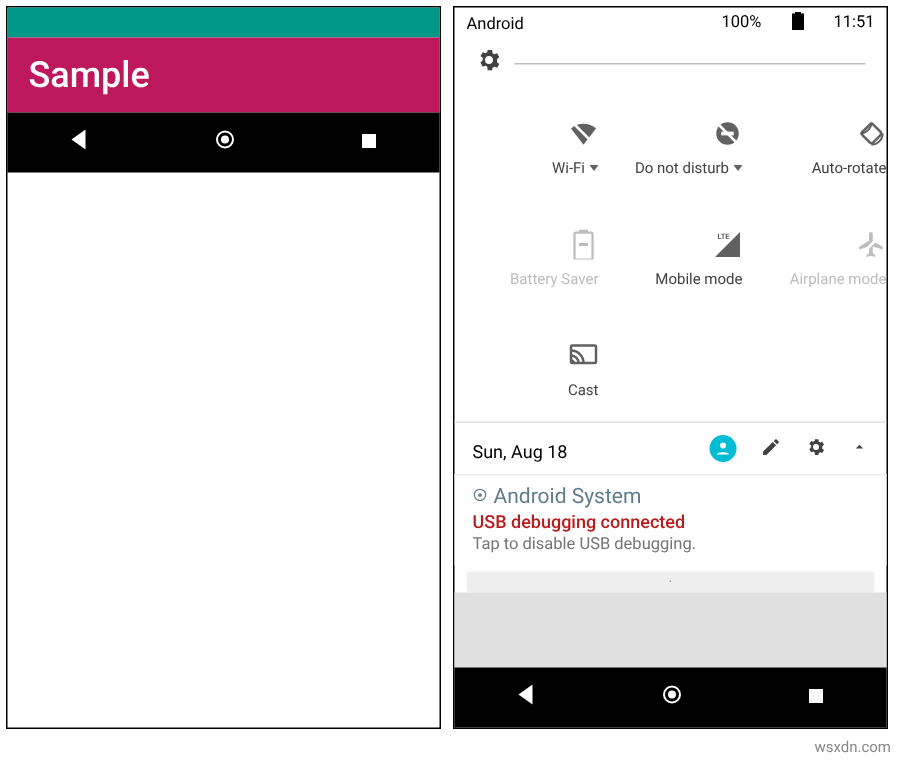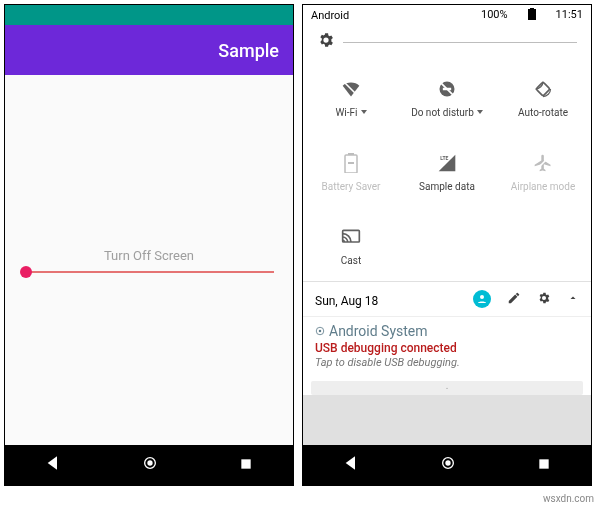--- a/index.html
+++ b/index.html
@@ -1,67 +1,61 @@
 <!DOCTYPE html>
 <html><head>
 <meta charset="utf-8">
 <style>
   * { margin: 0; padding: 0; box-sizing: border-box; font-family: Roboto, Arial, sans-serif; }
   body { background: #fff; width: 600px; height: 508px; position: relative; }
   .canvas { display: flex; gap: 8px; padding: 4px; }
   .phone { border: 1px solid #000; width: 290px; height: 482px; background: #fff; display: flex; flex-direction: column; }
   
-  .appbar { background: #6d28d9; color: #fff; height: 50px; display: flex; align-items: center; padding: 0 14px; font-size: 18px; font-weight: 500; justify-content: flex-end; }
+  .appbar { background: #be185d; color: #fff; height: 50px; display: flex; align-items: center; padding: 0 14px; font-size: 24px; font-weight: 500; }
   .statusbar-gap { height: 20px; background: #009688; }
   .left-body { flex: 1; background: #fafafa; display: flex; flex-direction: column; justify-content: center; align-items: center; }
   .tos-label { color: #9e9e9e; font-size: 13px; margin-bottom: 8px; }
   .slider { width: 250px; height: 2px; background: #e57373; position: relative; }
   .thumb { width: 12px; height: 12px; border-radius: 50%; background: #e91e63; position: absolute; left: -4px; top: -5px; }
   .navbar { height: 40px; background: #000; display: flex; justify-content: space-around; align-items: center; }
   .navbar svg { fill: #fff; }
   
   .r-status { height: 20px; display: flex; justify-content: space-between; align-items: center; padding: 0 8px; font-size: 11px; }
   .r-status-right { display: flex; align-items: flex-start; gap: 20px; }
   .r-bright { height: 34px; display: flex; align-items: center; padding: 0 14px; gap: 8px; }
   .bright-track { flex: 1; height: 1px; background: #bdbdbd; }
   .qs-grid { display: grid; grid-template-columns: repeat(3, 1fr); }
-  .tile { display: flex; flex-direction: column; align-items: center; justify-content: center; padding: 10px 0 6px; height: 74px; }
+  .tile { display: flex; flex-direction: column; align-items: flex-end; justify-content: center; padding: 10px 0 6px; height: 74px; }
   .tile .ic { width: 20px; height: 20px; display: flex; align-items: center; justify-content: center; }
   .tile-label { font-size: 10px; color: #424242; margin-top: 8px; display: flex; align-items: center; gap: 3px; }
   .tile.disabled .tile-label { color: #bdbdbd; }
   .tile.disabled .ic svg { fill: #bdbdbd; }
   .tile .ic svg { fill: #616161; }
   .footer-sep { border-top: 1px solid #e0e0e0; }
   .qs-footer { display: flex; align-items: flex-end; justify-content: space-between; padding: 8px 12px; font-size: 12px; }
   .qs-actions { display: flex; gap: 16px; align-items: center; }
   .avatar { width: 18px; height: 18px; border-radius: 50%; background: #00bcd4; display: flex; align-items: center; justify-content: center; }
   .notif { background: #fff; padding: 6px 12px 8px; border-top: 1px solid #eee; }
   .notif-app { font-size: 14px; color: #607d8b; display: flex; align-items: flex-start; gap: 4px; }
   .notif-title { font-size: 12px; font-weight: 500; margin-top: 2px; color: #b91c1c; }
-  .notif-body { font-size: 11px; color: #757575; margin-top: 1px; font-style: italic; }
+  .notif-body { font-size: 11px; color: #757575; margin-top: 1px; }
   .notif-shelf { background: #eeeeee; height: 14px; margin: 4px 8px 0; border-radius: 2px; text-align: center; font-size: 10px; color: #9e9e9e; line-height: 10px; }
   .scrim { flex: 1; background: #e0e0e0; }
   .watermark { position: absolute; right: 6px; bottom: 4px; font-size: 10px; color: #888; }
   .caret-down { width:0; height:0; border-left:3px solid transparent; border-right:3px solid transparent; border-top:4px solid #616161; }
 </style>
 </head>
 <body>
 
 <div class="canvas">
 
   <div class="phone">
     <div class="statusbar-gap"></div>
     <div class="appbar">
       <span>Sample</span>
-    </div>
-    <div class="left-body">
-      <div class="tos-label">Turn Off Screen</div>
-      <div class="slider">
-        <div class="thumb"></div>
-      </div>
     </div>
     <div class="navbar">
       <span><svg width="16" height="16" viewBox="0 0 24 24">
             <path d="M20 12L6 22V2z" transform="scale(-1,1) translate(-24,0)"></path>
           </svg></span>
       <span><svg width="16" height="16" viewBox="0 0 24 24">
             <circle cx="12" cy="12" r="8" fill="none" stroke="#fff" stroke-width="2"></circle>
             <circle cx="12" cy="12" r="4"></circle>
           </svg></span>
       <span><svg width="14" height="14" viewBox="0 0 24 24">
@@ -139,21 +133,21 @@
           </span>
       </div>
       <div class="tile">
         <span class="ic">
             <svg width="20" height="20" viewBox="0 0 24 24">
               <path d="M2 22L22 2v20z"></path>
               <text x="4" y="8" font-size="6" fill="#616161" font-weight="bold">LTE</text>
             </svg>
           </span>
         <span class="tile-label">
-            <span>Sample data</span>
+            <span>Mobile mode</span>
           </span>
       </div>
       <div class="tile disabled">
         <span class="ic">
             <svg width="20" height="20" viewBox="0 0 24 24">
               <path d="M21 16v-2l-8-5V3.5a1.5 1.5 0 00-3 0V9l-8 5v2l8-2.5V19l-2 1.5V22l3.5-1 3.5 1v-1.5L13 19v-5.5z"></path>
               <line x1="3" y1="21" x2="21" y2="3" stroke="#fff" stroke-width="2"></line>
             </svg>
           </span>
         <span class="tile-label">

